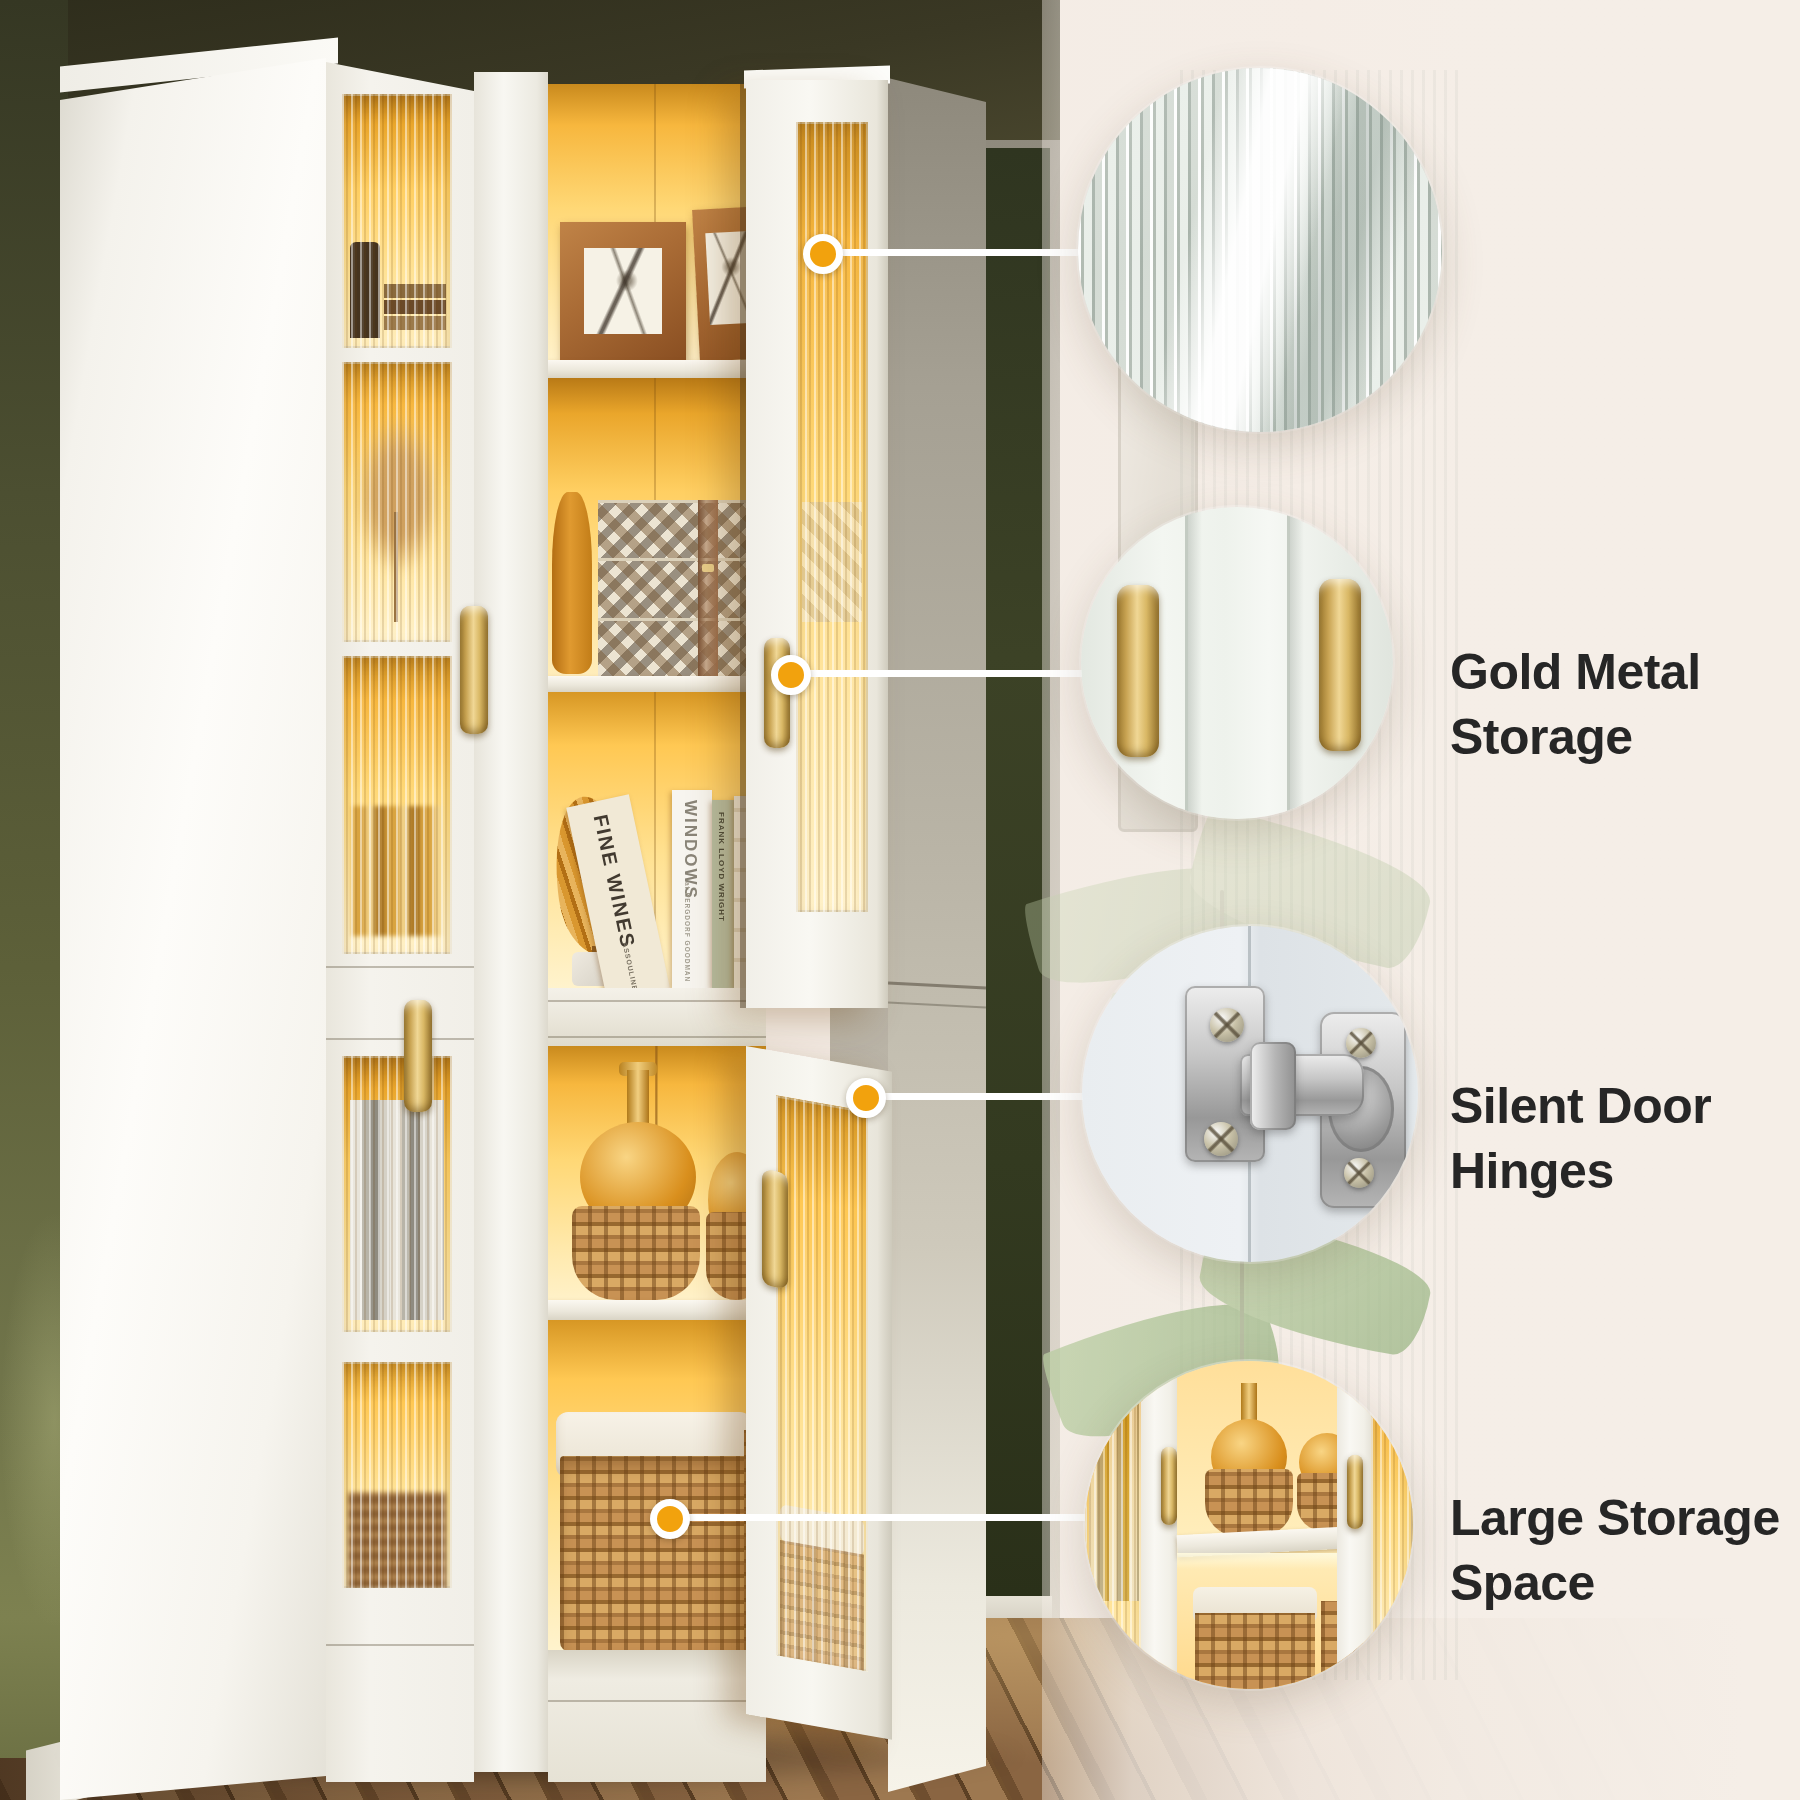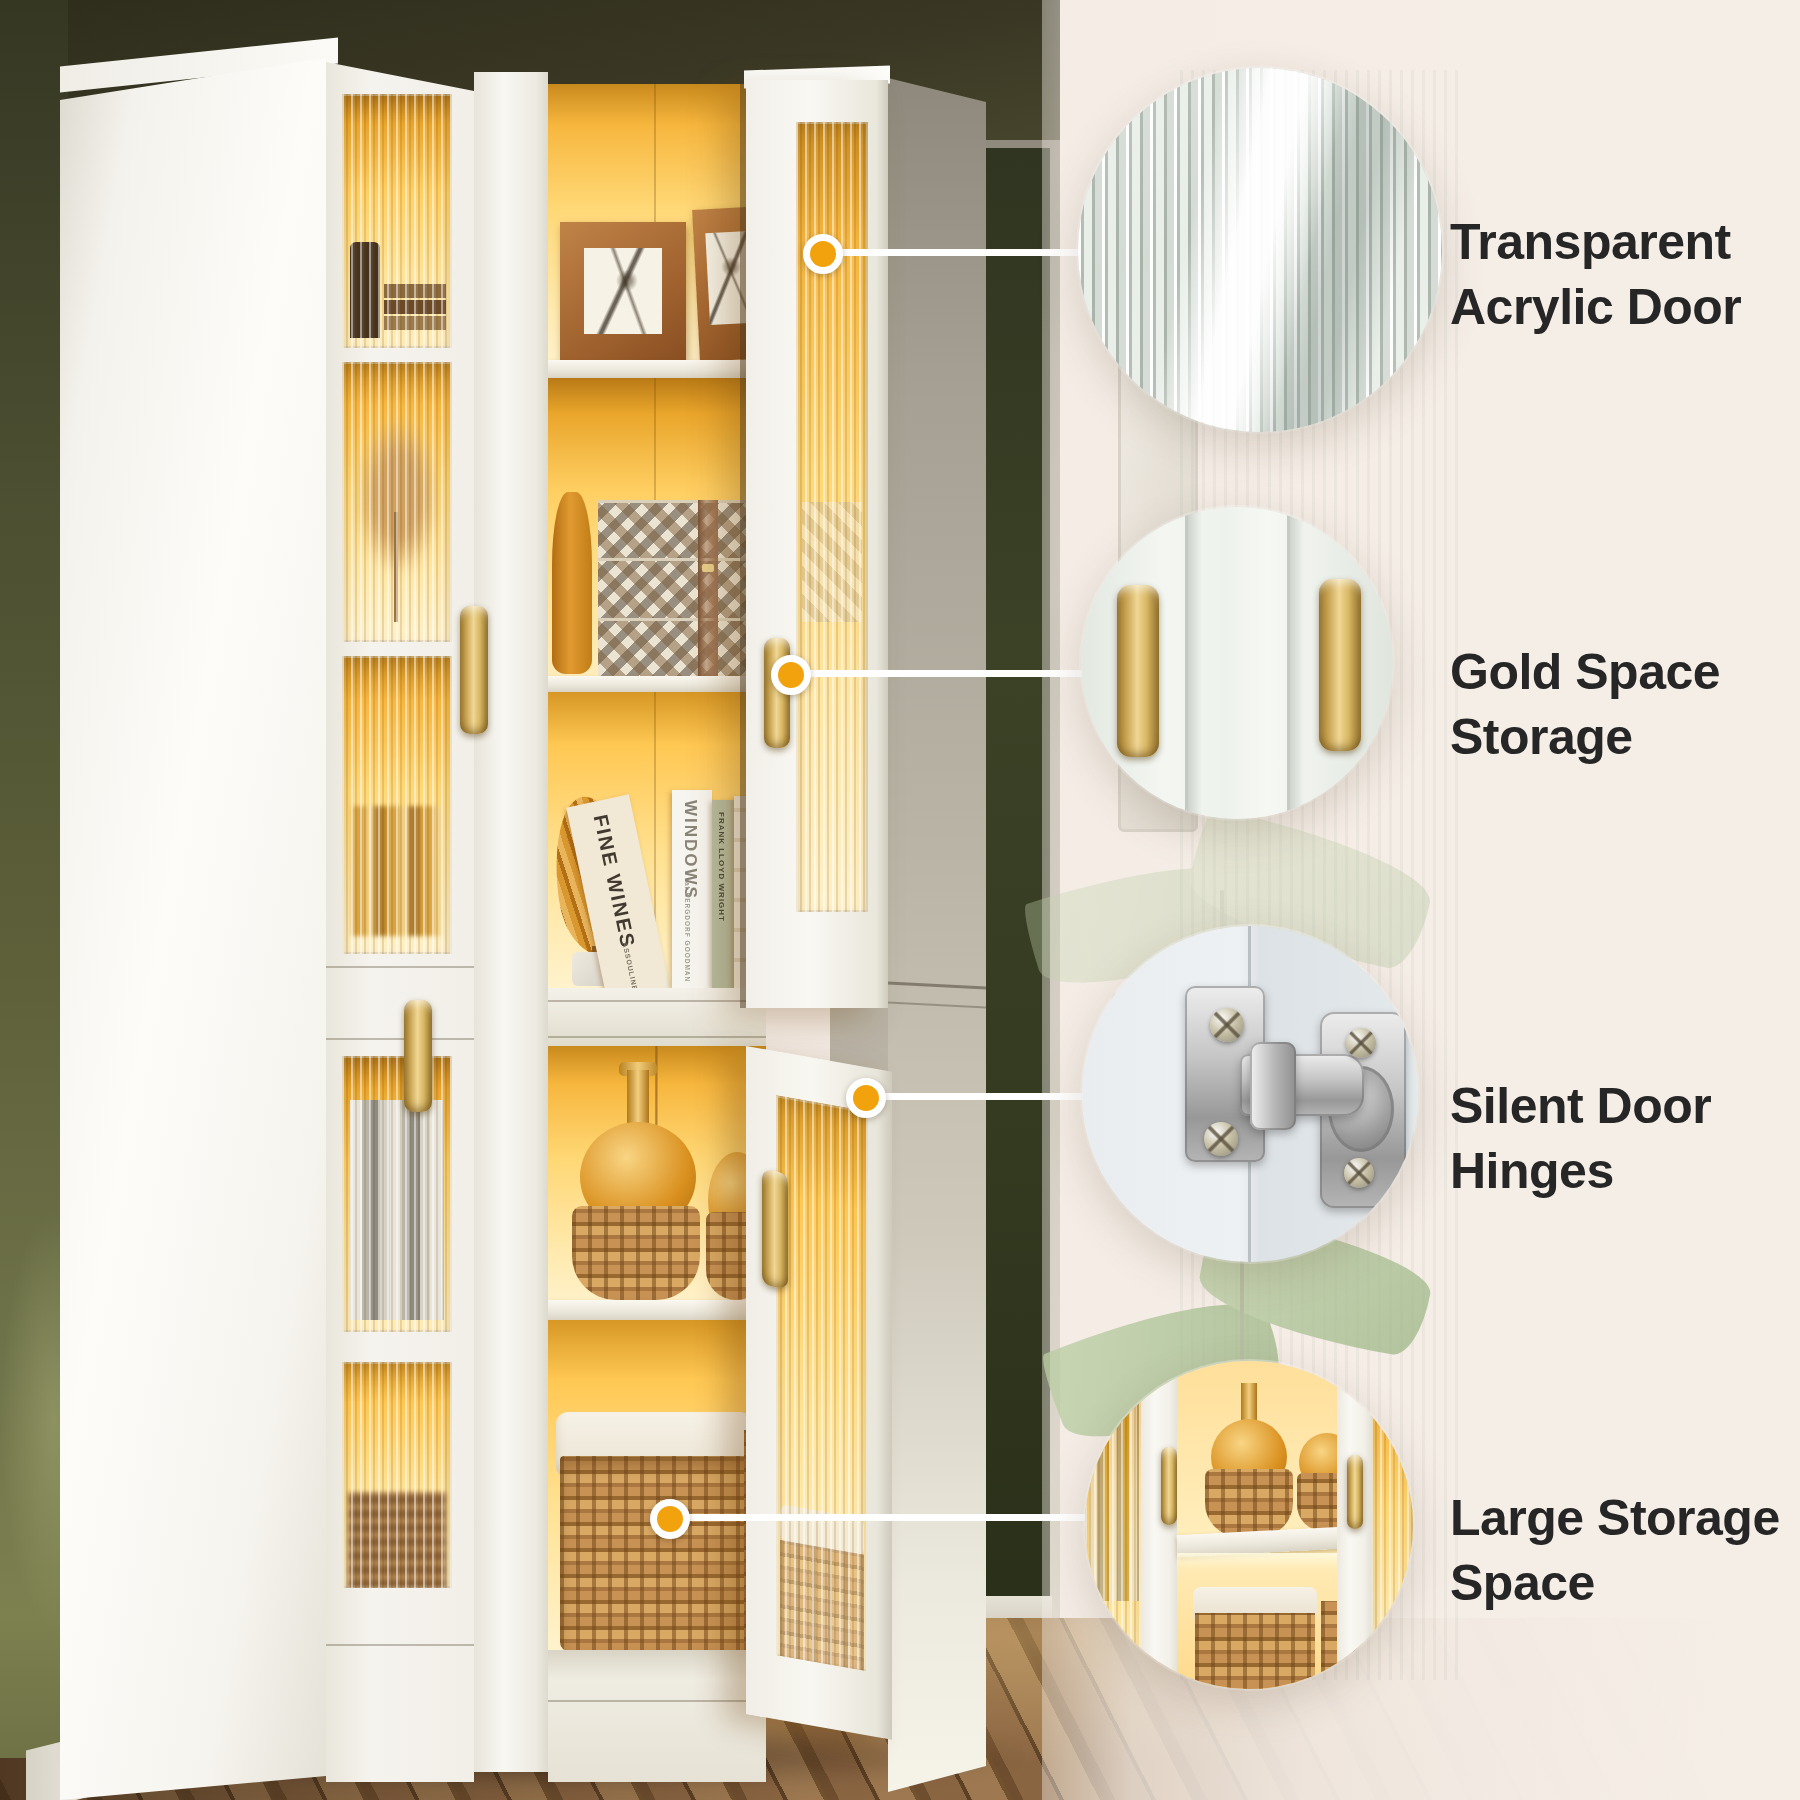--- a/index.html
+++ b/index.html
@@ -368,26 +368,22 @@
     <div class="shelf" style="left:92px;top:170px;width:166px;height:22px;transform:rotate(-3deg);"></div>
     <div class="led" style="left:92px;top:192px;width:166px;height:16px;"></div>
     <div style="left:108px;top:226px;width:124px;height:36px;border-radius:8px;background:linear-gradient(180deg,#f6f1e5,#e7dfcd);"></div>
     <div class="wicker" style="left:110px;top:252px;width:120px;height:76px;"></div>
     <div class="wicker" style="left:236px;top:240px;width:42px;height:88px;"></div>
     <div class="white-frame" style="left:252px;top:0;width:36px;height:328px;"></div>
     <div class="gold-v" style="left:262px;top:94px;width:16px;height:74px;"></div>
     <div class="pane glowB flute" style="left:286px;top:0;width:42px;height:328px;"></div>
   </div>
 
-  <div class="feature-label" style="top:210px;">
-    <div style="position:static;">Transparent</div>
-    <div style="position:static;">Acrylic Door</div>
-  </div>
   <div class="feature-label" style="top:640px;">
-    <div style="position:static;">Gold Space</div>
+    <div style="position:static;">Gold Metal</div>
     <div style="position:static;">Storage</div>
   </div>
   <div class="feature-label" style="top:1486px;">
     <div style="position:static;">Large Storage</div>
     <div style="position:static;">Space</div>
   </div>
   <div class="feature-label" style="top:1074px;">
     <div style="position:static;">Silent Door</div>
     <div style="position:static;">Hinges</div>
   </div>

